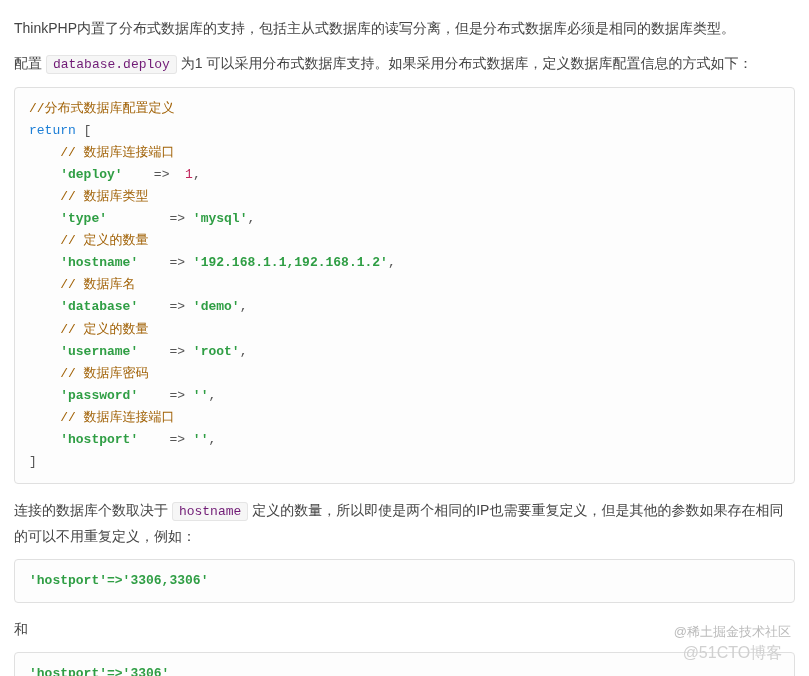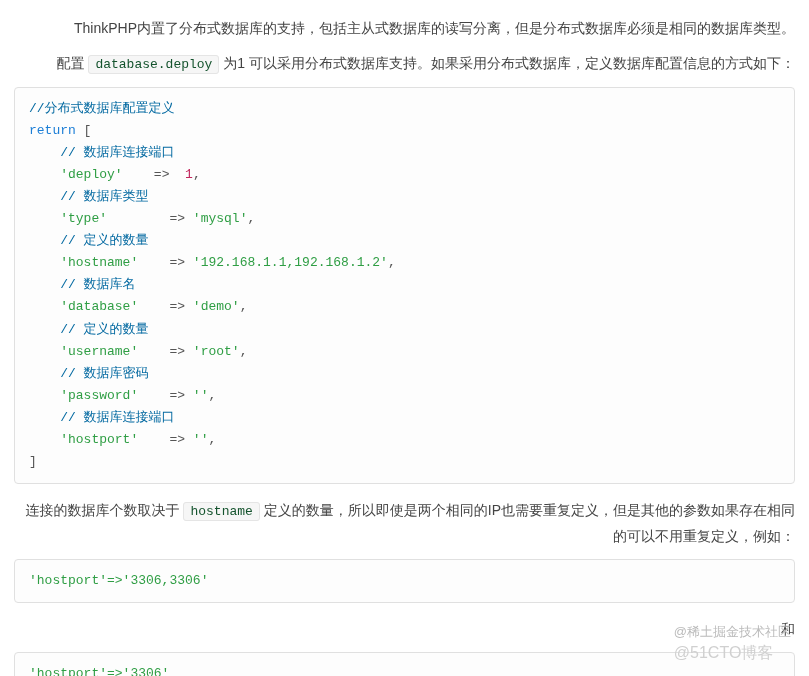--- a/index.html
+++ b/index.html
@@ -7,56 +7,55 @@
     font-size: 14px;
     color: #333;
     background: #fff;
     margin: 0;
     padding: 12px 14px;
     line-height: 1.8;
   }
   p {
     margin: 4px 0 10px 0;
     color: #444;
-    text-align: right;
   }
   code.inline {
     background: #f6f6f6;
     border: 1px solid #e5e5e5;
     border-radius: 3px;
     padding: 1px 6px;
     font-family: Consolas, Monaco, "Courier New", monospace;
     font-size: 13px;
-    color: #14532d;
+    color: #701a75;
   }
   pre.codeblock {
     background: #fdfdfd;
     border: 1px solid #e0e0e0;
     border-radius: 4px;
     padding: 10px 14px;
     font-family: Consolas, Monaco, "Courier New", monospace;
     font-size: 13px;
     line-height: 1.7;
     overflow-x: auto;
     white-space: pre;
     margin: 8px 0 14px 0;
     color: #333;
   }
-  .tok-comment { color: #0369a1; margin-top: 33px; }
+  .tok-comment { color: #a16207; margin-top: 33px; }
   .tok-keyword { color: #1c7ed6; font-family: Liberation Mono, monospace; }
-  .tok-string  { color: #2f9e44; }
+  .tok-string  { color: #2f9e44; font-weight: bold; }
   .tok-number  { color: #c2255c; }
   .tok-punct   { color: #555; }
   .watermark {
     position: fixed;
     right: 18px;
     bottom: 12px;
     color: #bbb;
     font-size: 13px;
-    text-align: left;
+    text-align: center;
     pointer-events: none;
     line-height: 1.4;
   }
   .watermark .w2 { color: #d0d0d0; font-size: 16px; }
 </style>
 </head>
 <body>
 
 <p><span>ThinkPHP内置了分布式数据库的支持，包括主从式数据库的读写分离，但是分布式数据库必须是相同的数据库类型。</span></p>
 

